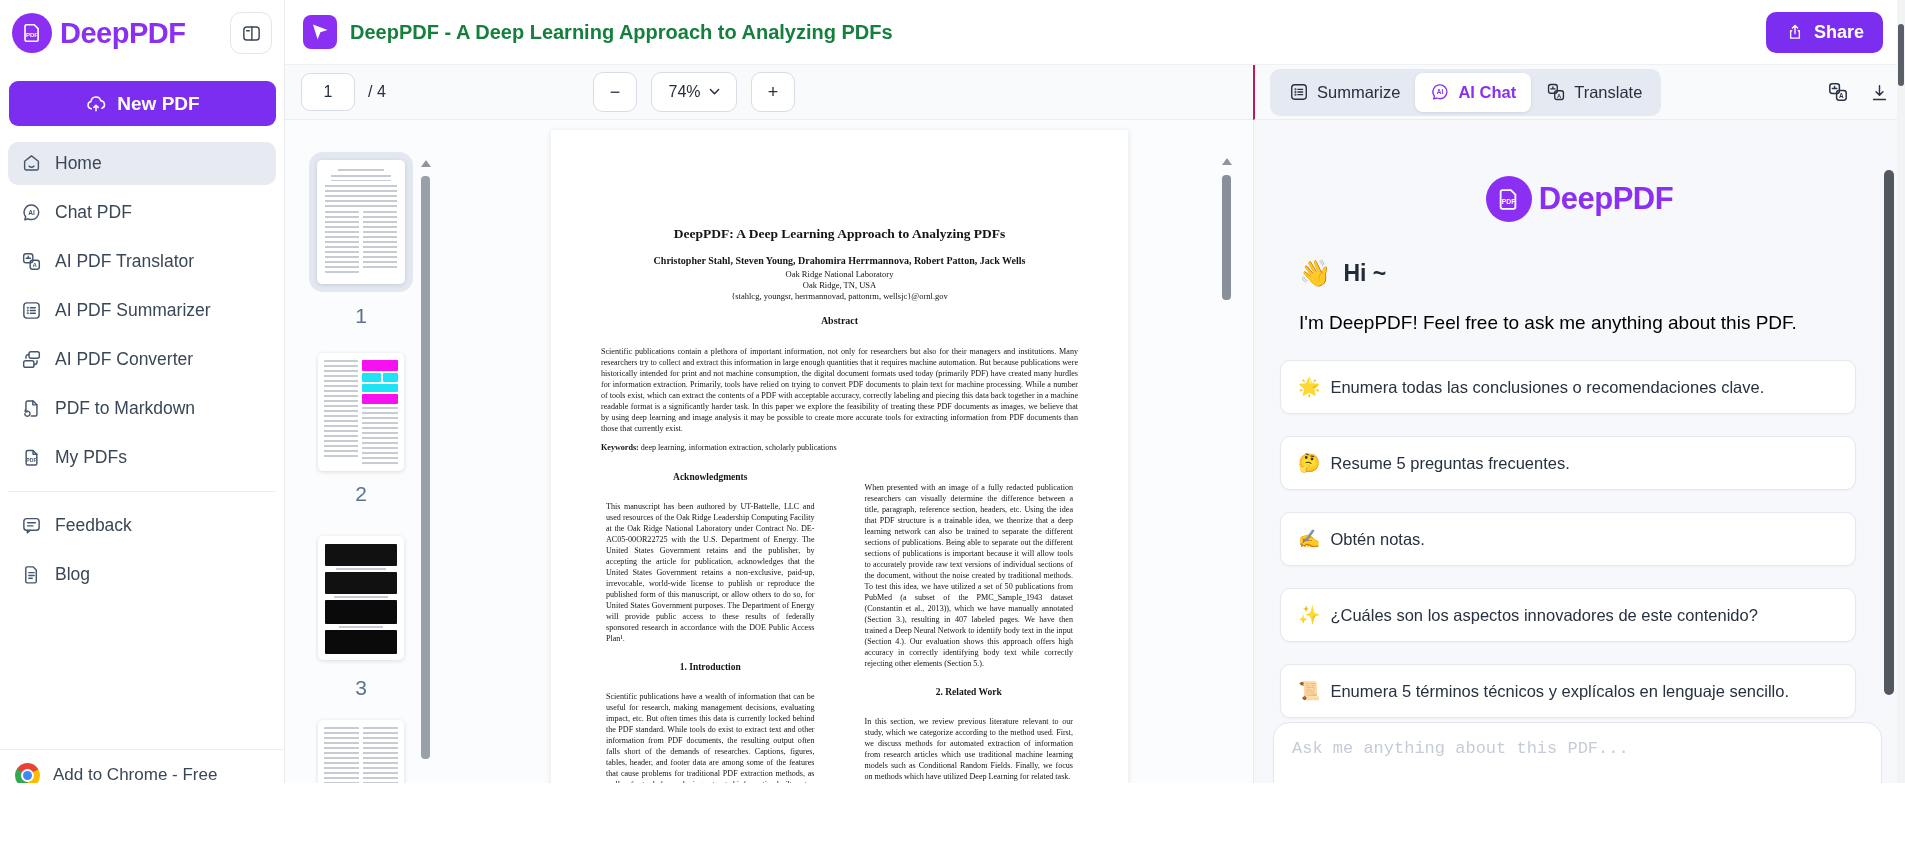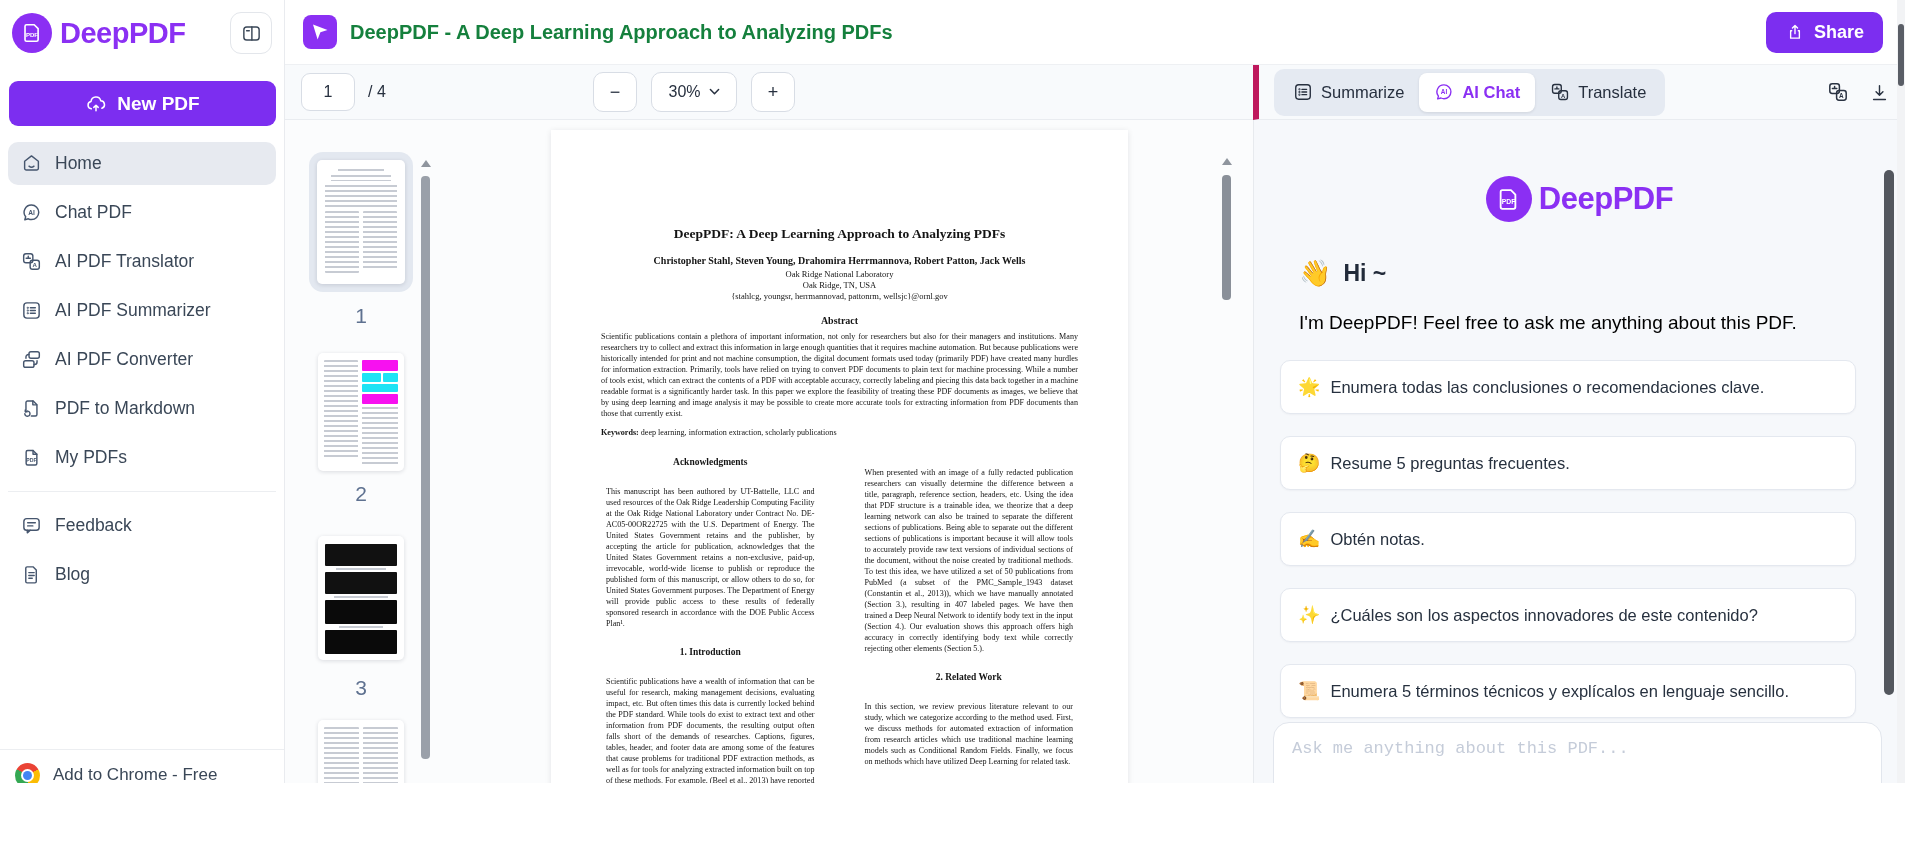--- a/index.html
+++ b/index.html
@@ -72,32 +72,32 @@
   .page-scroll{position:absolute;left:937px;top:55px;width:9px;height:125px;background:#8A9099;border-radius:4px}
 
   
   .paper{position:absolute;left:266px;top:10px;width:577px;height:700px;background:#fff;box-shadow:0 1px 6px rgba(16,24,40,.10);
          font-family:"Liberation Serif",serif;color:#141414;padding:96px 38px 0;box-sizing:border-box;overflow:hidden}
   .p-title{text-align:center;font-size:13.5px;font-weight:700;margin:0 0 13px}
   .p-authors{text-align:center;font-size:10px;font-weight:700;margin:0 0 3px}
   .p-affil{text-align:center;font-size:8.5px;margin:0 0 1px}
   .p-email{text-align:center;font-size:8.5px;margin:0 0 14px}
   .p-abswrap{padding:0 12px}
-  .p-abs-h{text-align:center;font-size:10px;font-weight:700;margin:0 0 5px}
+  .p-abs-h{text-align:center;font-size:10px;font-weight:700;margin:0 0 20px}
   .p-abs{font-size:8.1px;line-height:1.36;text-align:justify;margin:0}
   .p-kw{font-size:8.1px;margin:9px 0 0}
   .p-cols{display:flex;gap:16px;margin-top:13px}
   .p-col{flex:1;font-size:8.1px;line-height:1.36;text-align:justify}
   .p-h2{text-align:center;font-size:9.5px;font-weight:700;margin:6px 0 4px}
   .p-h3{font-size:8.8px;font-weight:700;margin:6px 0 3px}
   .p-col p{margin:17px}
 
   
   .chat-toolbar{position:absolute;left:1253px;top:65px;width:652px;height:55px;background:#F8FAFC;border-bottom:1px solid #E9ECF0;
-                box-sizing:border-box;display:flex;align-items:center;padding:0 15px;border-left:6px solid #be185d}
+                box-sizing:border-box;display:flex;align-items:center;padding:0 15px;border-left:2px solid #be185d}
   .tabs{background:#E5EAF2;border-radius:10px;padding:4px;display:flex;align-items:center;height:47px;box-sizing:border-box}
   .tab{display:flex;gap:8px;align-items:center;padding:0 15px;height:39px;font-size:16.5px;color:#27303F;border-radius:8px;cursor:pointer}
   .tab.active{background:#fff;color:#8B30F3;box-shadow:0 1px 3px rgba(16,24,40,.10);font-weight:600}
   .panel-icons{margin-left:auto;display:flex;gap:20px;align-items:center;color:#2A3342}
   .chat{position:absolute;left:1253px;top:120px;width:652px;height:744px;background:#F6F8FB;border-left:1px solid #E7EAEE;box-sizing:border-box;overflow:hidden}
   .chat-logo{display:flex;align-items:center;justify-content:center;margin-top:56px;gap:7px}
   .chat-logo .logo-badge{width:46px;height:46px}
   .chat-brand{font-size:31px;font-weight:800;color:#8B30F3;letter-spacing:-.5px}
   .greeting{margin:36px 0 0 45px;font-size:23px;font-weight:700;color:#222B3A;display:flex;align-items:center;gap:12px}
   .greeting .emoji{font-size:26px}
@@ -264,21 +264,21 @@
       <span>Share</span>
     </button>
   </div>
 
   <div class="pdf-toolbar">
     <input class="page-input" value="1" style="">
     <span class="page-total">/ 4</span>
     <div class="zoom-group">
       <button class="tb-btn btn-sq">−</button>
       <button class="tb-btn zoom-btn">
-        <span>30%</span>
+        <span>74%</span>
         <svg width="11" height="8" viewBox="0 0 11 8">
           <path d="M1.4 1.6 5.5 5.8 9.6 1.6" stroke="#27303F" stroke-width="1.5" fill="none" stroke-linecap="round" stroke-linejoin="round"></path>
         </svg>
       </button>
       <button class="tb-btn btn-sq">+</button>
     </div>
   </div>
 
   <div class="viewer">
 

